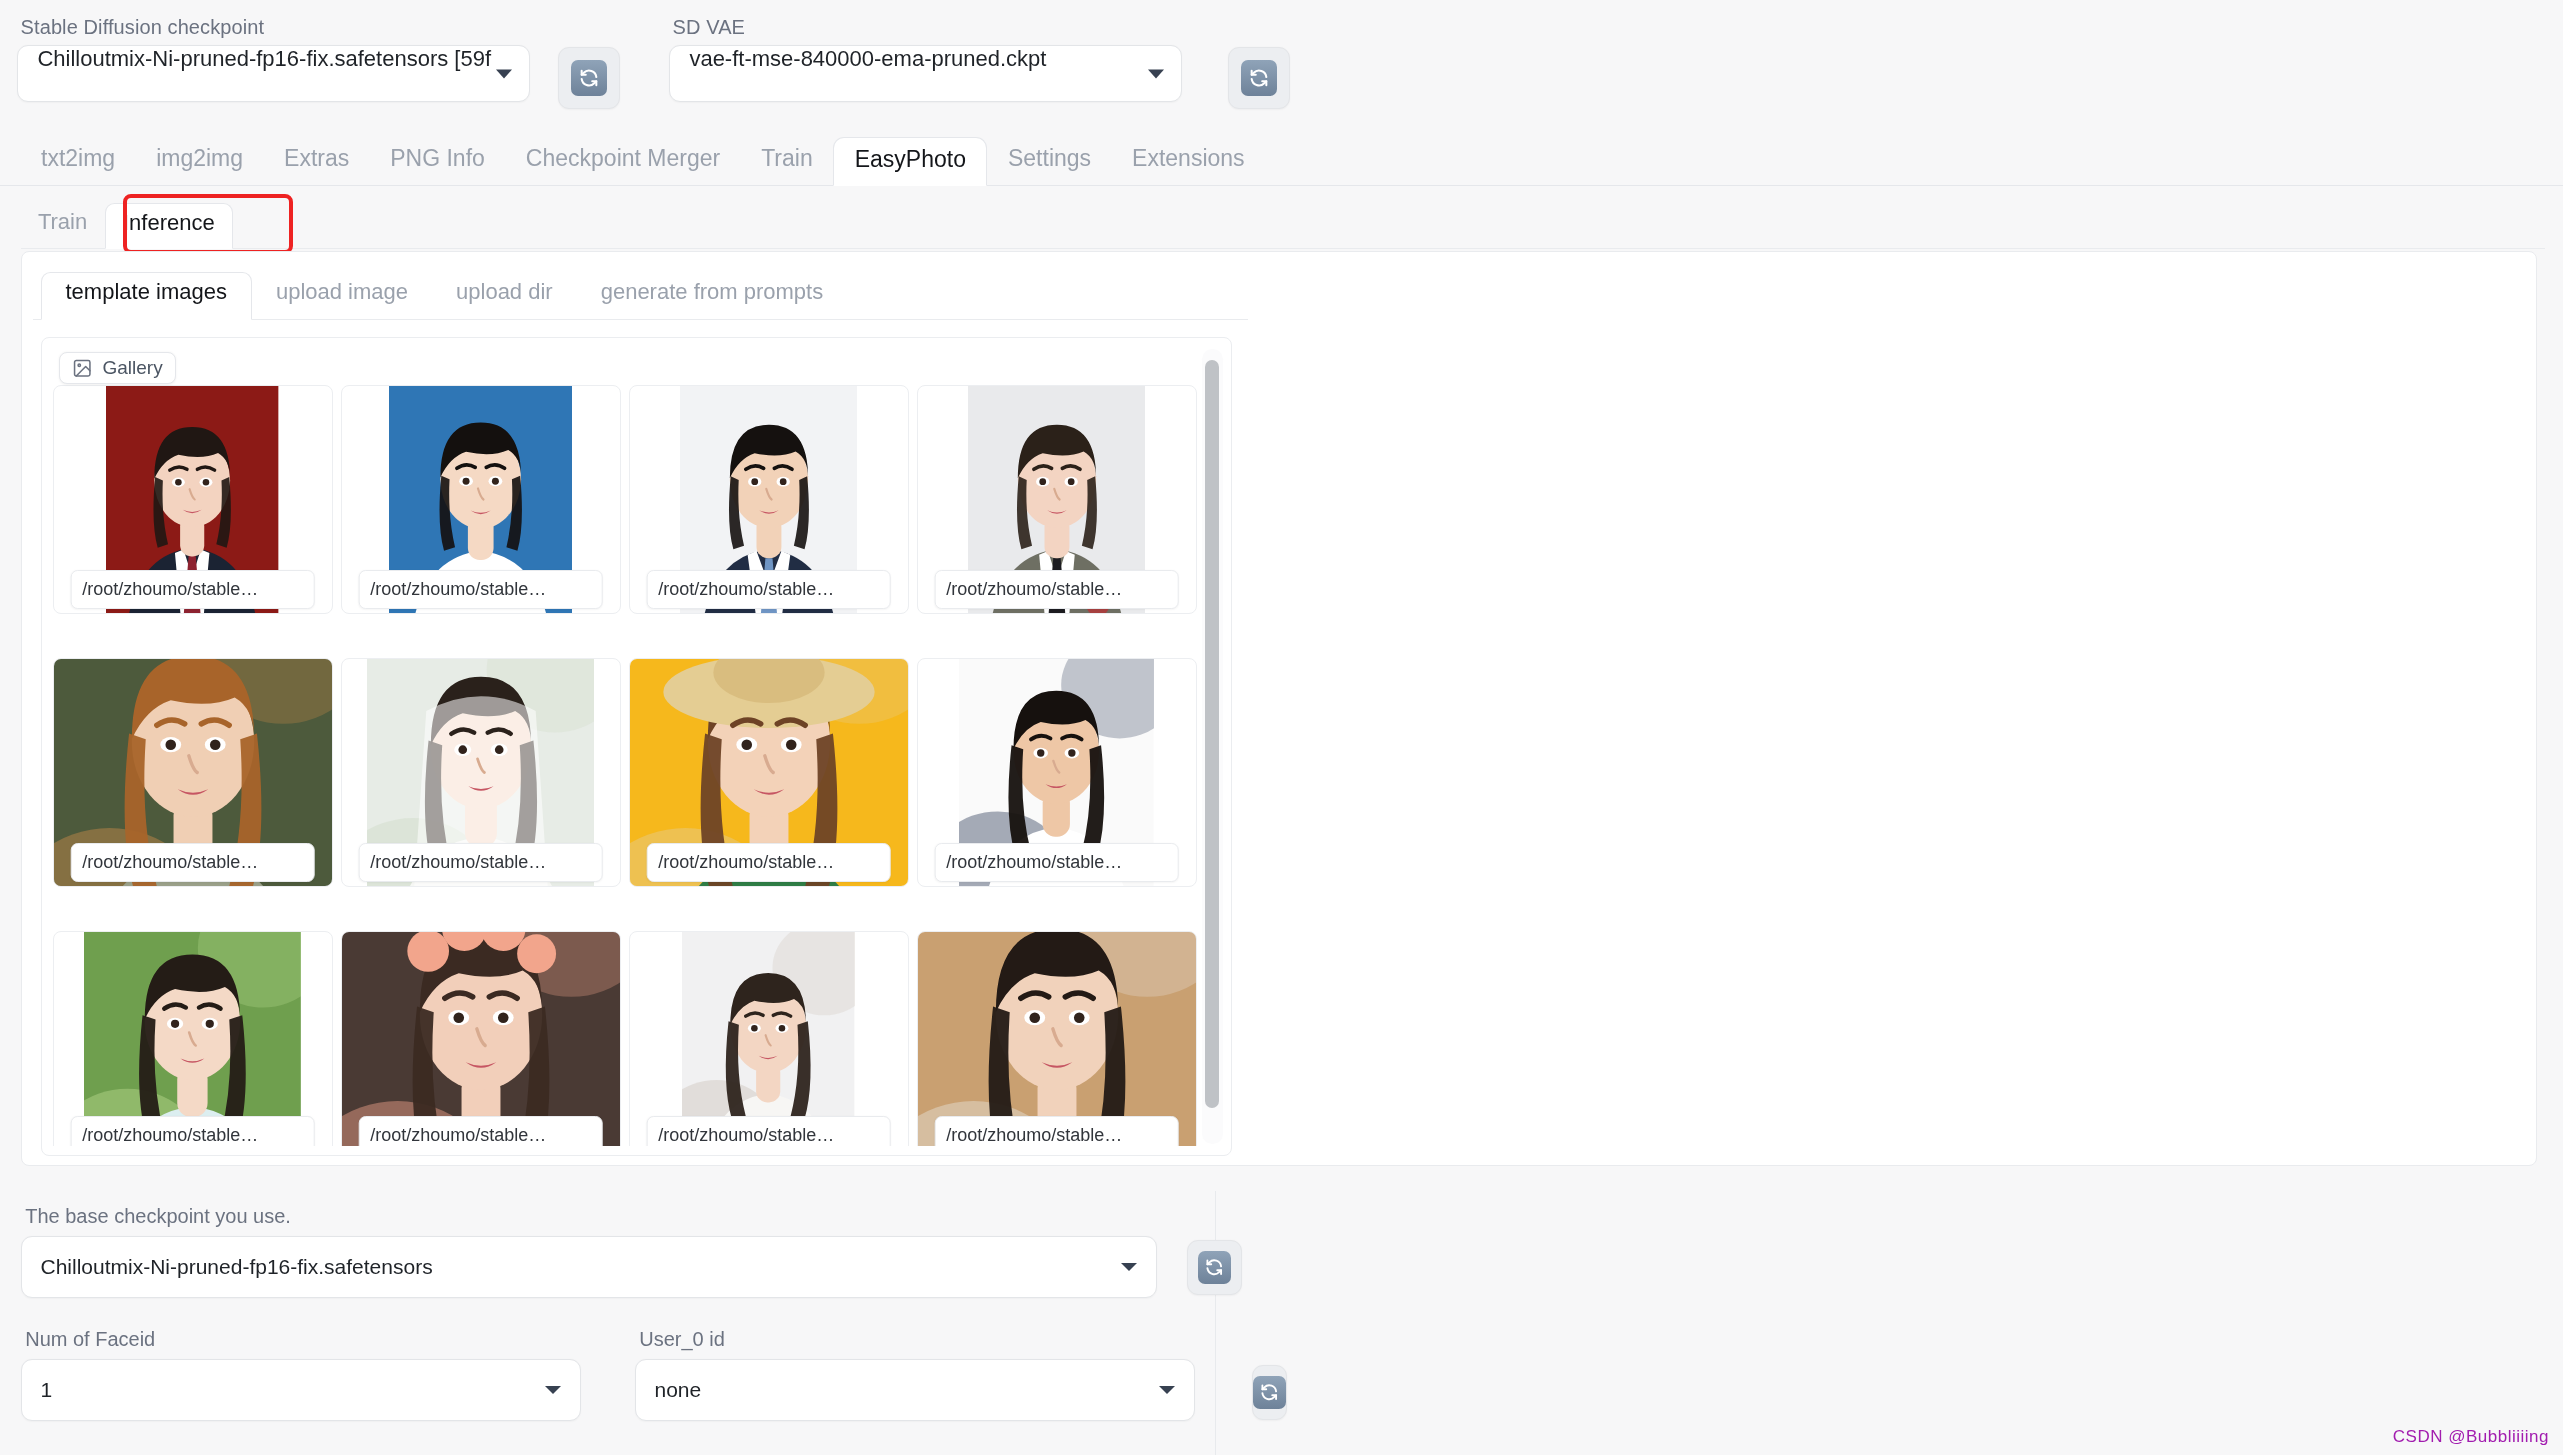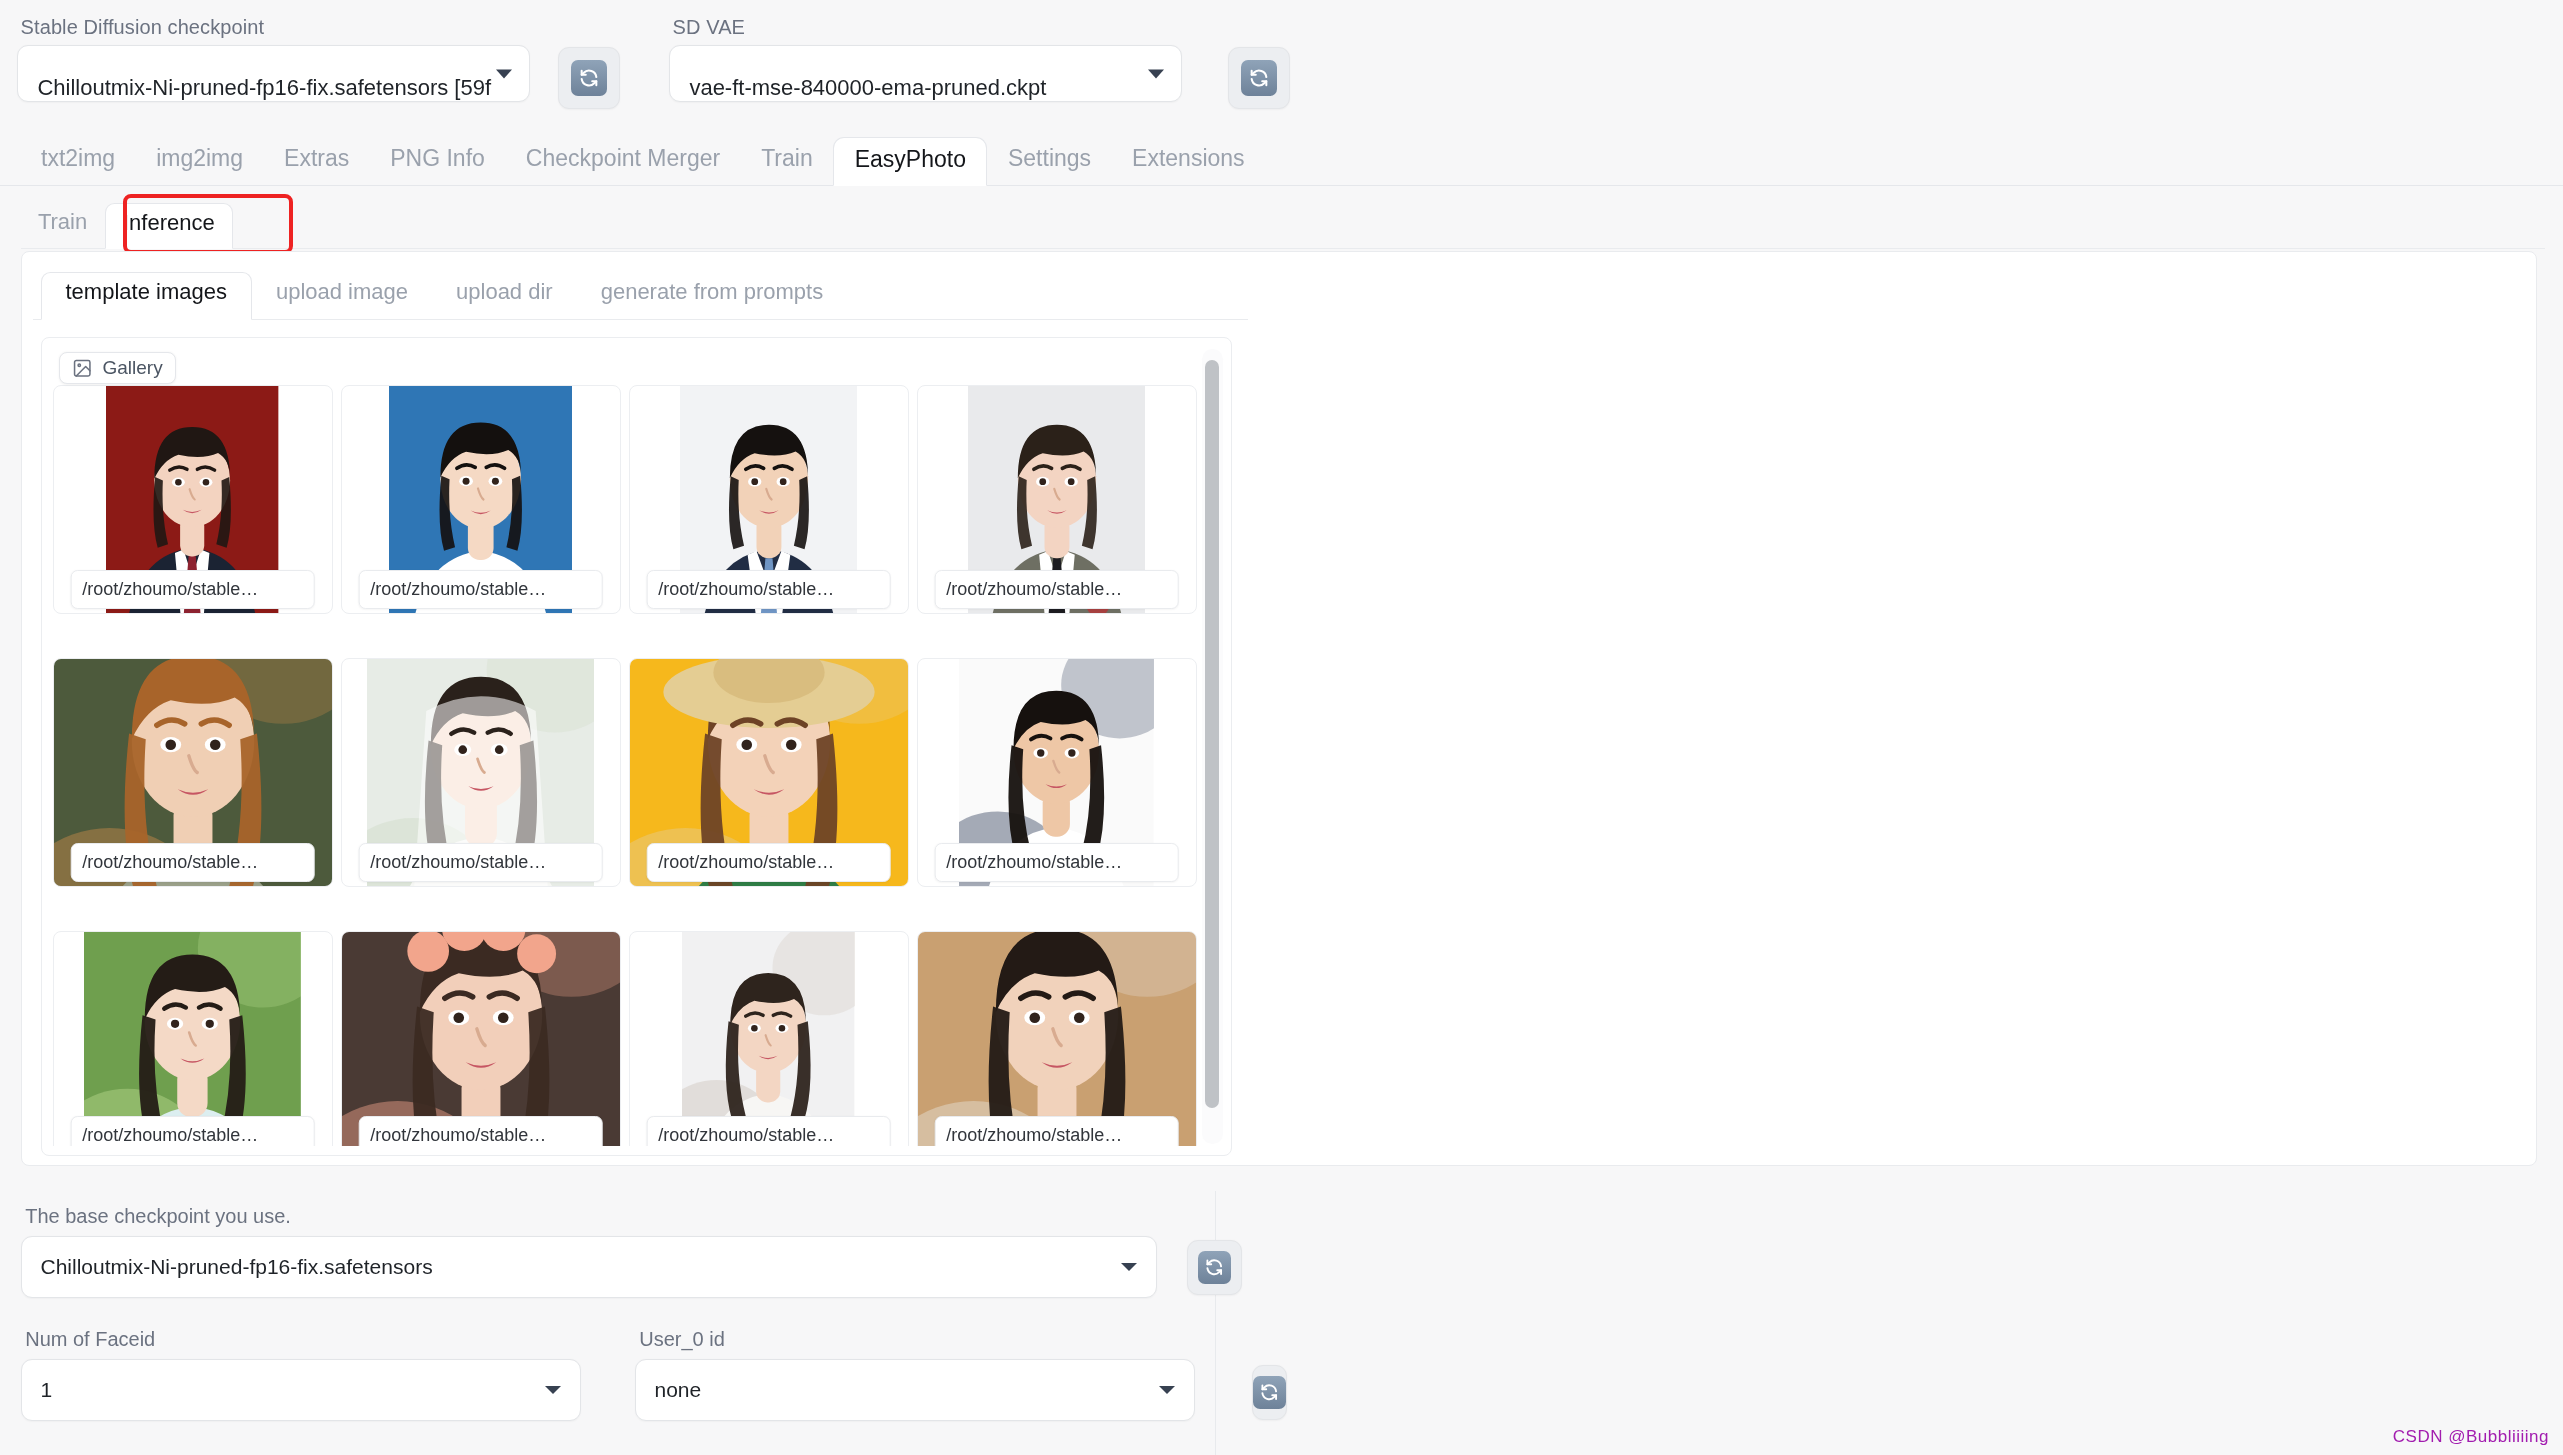--- a/index.html
+++ b/index.html
@@ -28,21 +28,21 @@
   .field-label {
     font-size: 20px; color: #6b7280;
     margin: 8px 0 6.3px 3.2px; letter-spacing: 0.1px;
   }
   .sel {
     position: relative;
     background: #ffffff;
     border: 0.8px solid #e3e5e8;
     border-radius: 11px;
     height: 57px;
-    display: flex; align-items: flex-end;
+    display: flex; align-items: flex-start;
     padding: 0 44px 0 19px;
     font-size: 22px; color: #1f2328;
     box-shadow: 0 0.8px 1.6px rgba(0,0,0,.03);
     white-space: nowrap; overflow: hidden;
   }
   .sel .caret {
     position: absolute; right: 17.4px; top: 50%;
     transform: translateY(-50%);
     width: 0; height: 0;
     border-left: 8.7px solid transparent;

